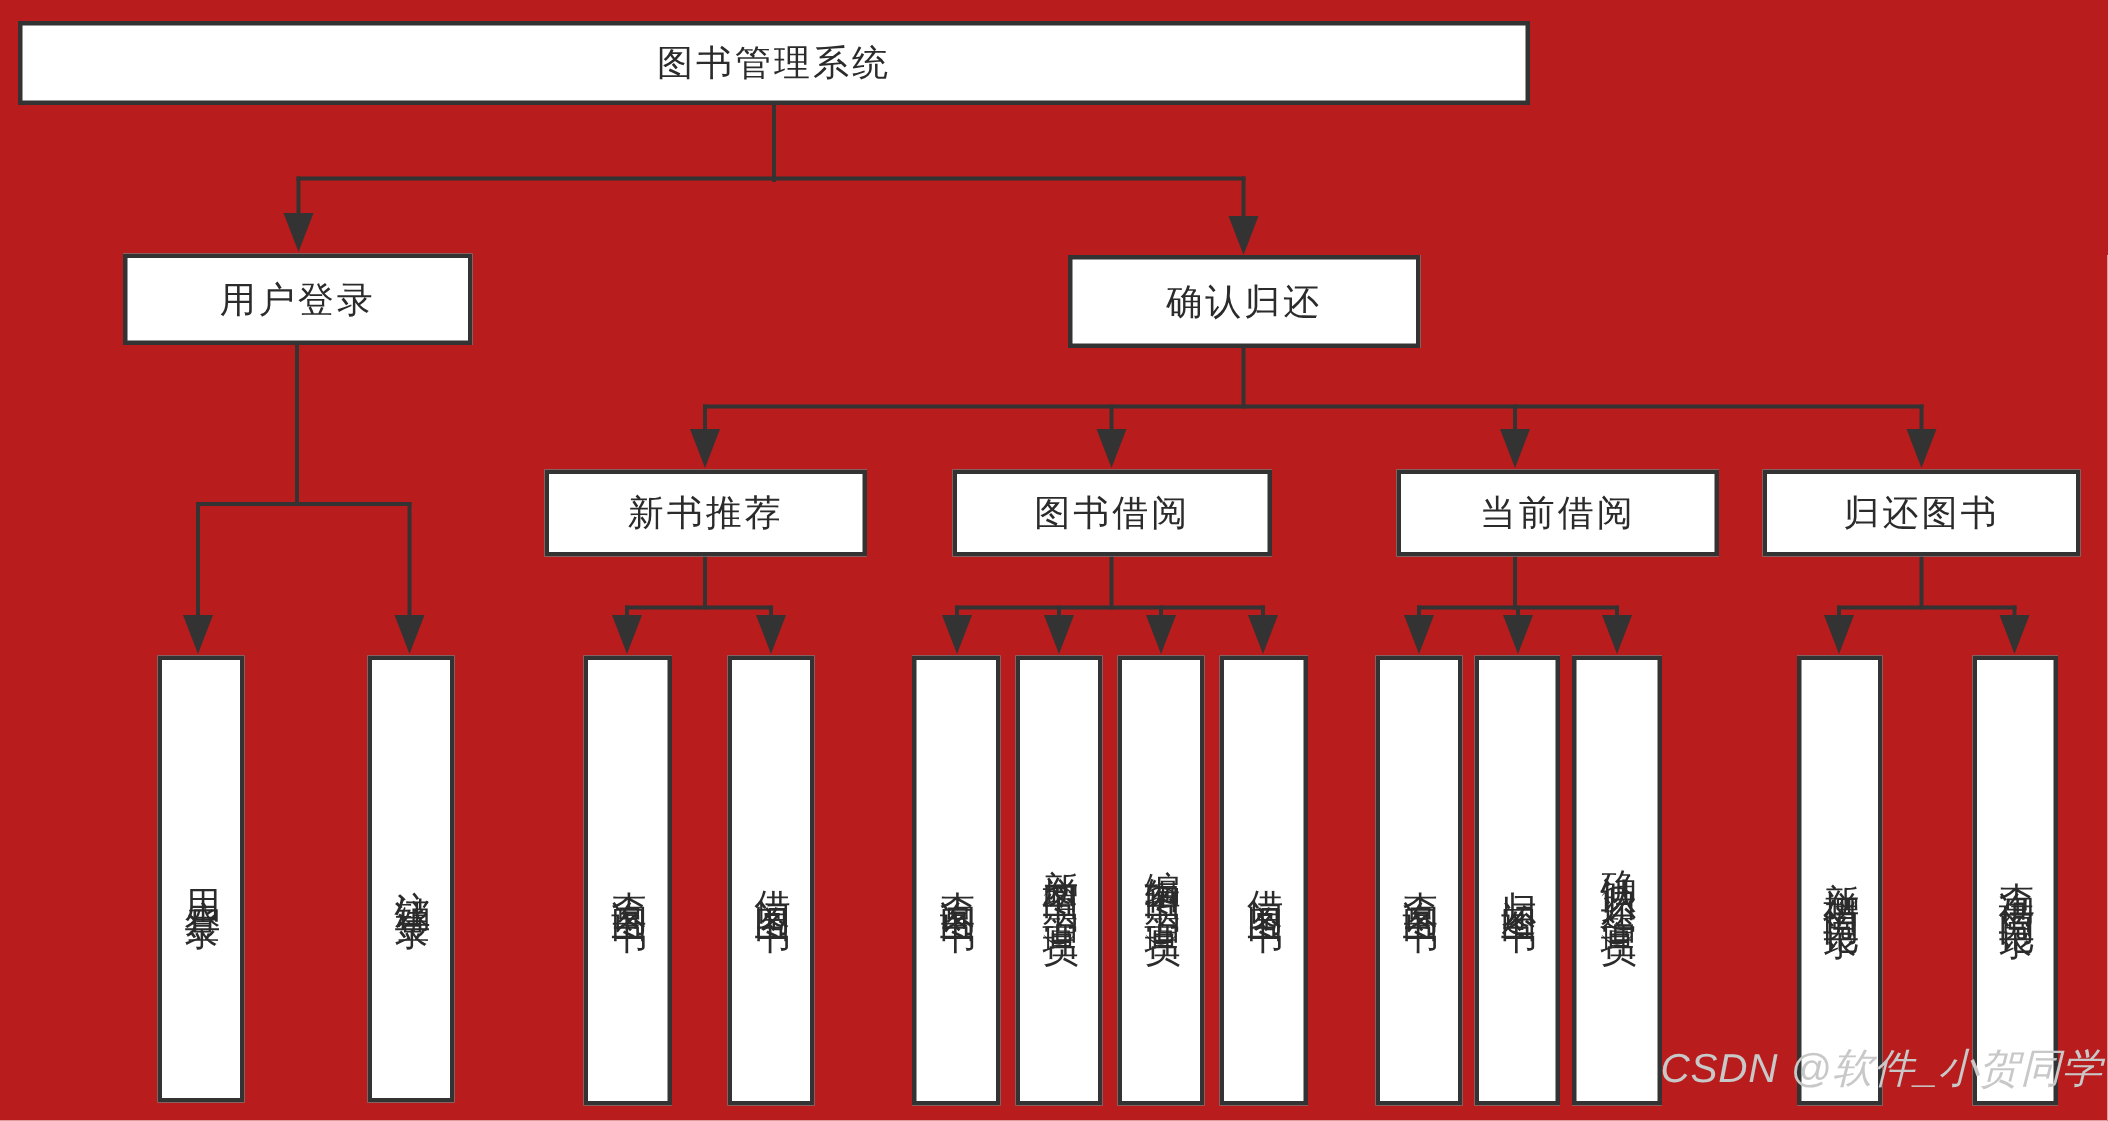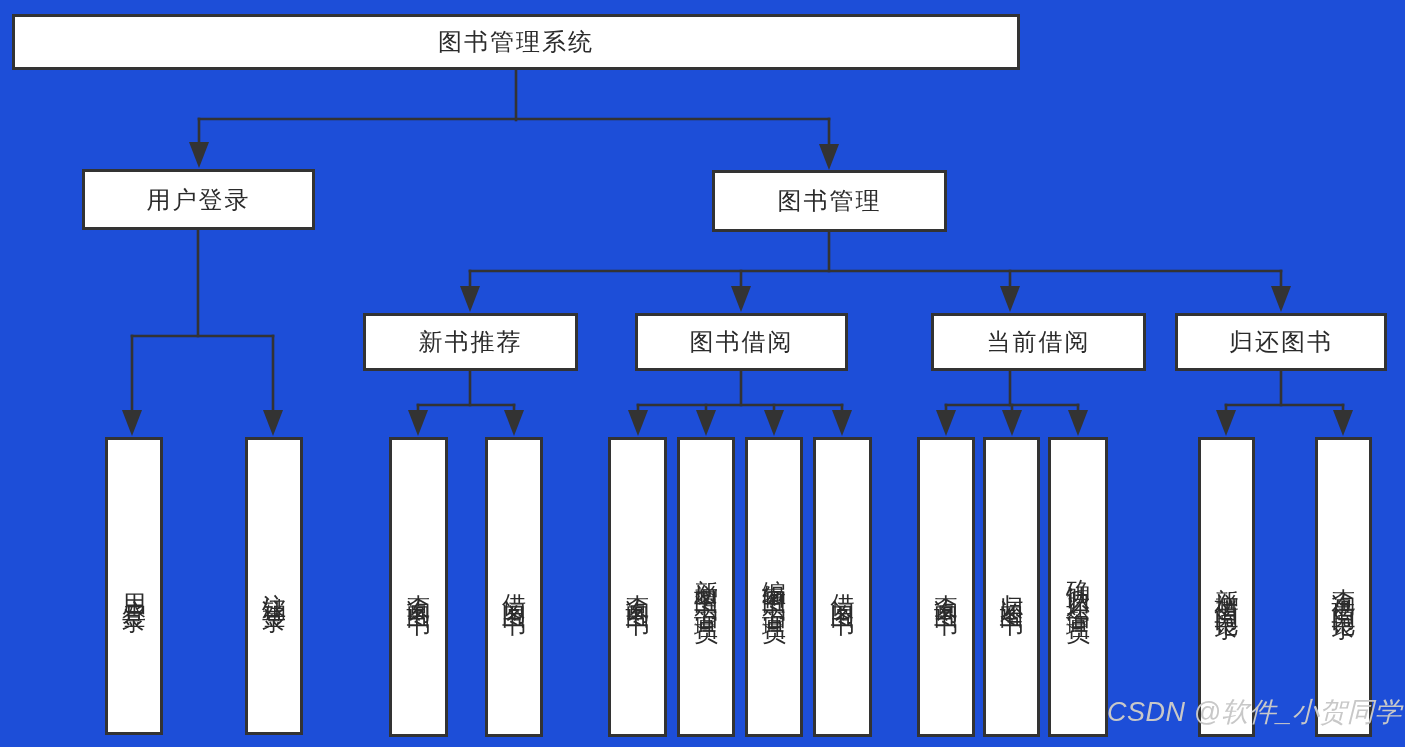--- a/index.html
+++ b/index.html
@@ -1,20 +1,20 @@
 <!DOCTYPE html>
 <html><head>
 <meta charset="utf-8">
 <style>
   html, body { margin: 0; padding: 0; background: #ffffff; }
   .canvas {
     position: relative;
     width: 1405px;
     height: 747px;
-    background: #1d4ed8;
+    background: #b91c1c;
     font-family: "Liberation Sans", "DejaVu Sans", sans-serif;
     overflow: hidden;
   }
   .connector-layer {
     position: absolute;
     left: 0; top: 0;
     width: 1405px; height: 747px;
     z-index: 0;
   }
   .node-h {
@@ -138,21 +138,21 @@
       <line x1="1226" y1="405" x2="1226" y2="413"></line>
       <polygon points="1216,410 1236,410 1226,436"></polygon>
       <line x1="1343" y1="405" x2="1343" y2="413"></line>
       <polygon points="1333,410 1353,410 1343,436"></polygon>
     </g>
   </svg>
 
   <div class="node-h" style="left:12px; top:14px; width:1008px; height:56px;">图书管理系统</div>
 
   <div class="node-h" style="left:82px; top:169px; width:233px; height:61px;">用户登录</div>
-  <div class="node-h" style="left:712px; top:170px; width:235px; height:62px;">图书管理</div>
+  <div class="node-h" style="left:712px; top:170px; width:235px; height:62px;">确认归还</div>
 
   <div class="node-h" style="left:363px; top:313px; width:215px; height:58px;text-align:right;">新书推荐</div>
   <div class="node-h" style="left:635px; top:313px; width:213px; height:58px;">图书借阅</div>
   <div class="node-h" style="left:903px; top:313px; width:215px; height:58px;margin-left:28px;">当前借阅</div>
   <div class="node-h" style="left:1175px; top:313px; width:212px; height:58px;">归还图书</div>
 
   <div class="node-v" style="left:105px; top:437px; width:58px; height:298px;">用户登录</div>
   <div class="node-v" style="left:245px; top:437px; width:58px; height:298px;">注销登录</div>
 
   <div class="node-v" style="left:389px; top:437px; width:59px; height:300px;">查询图书</div>

